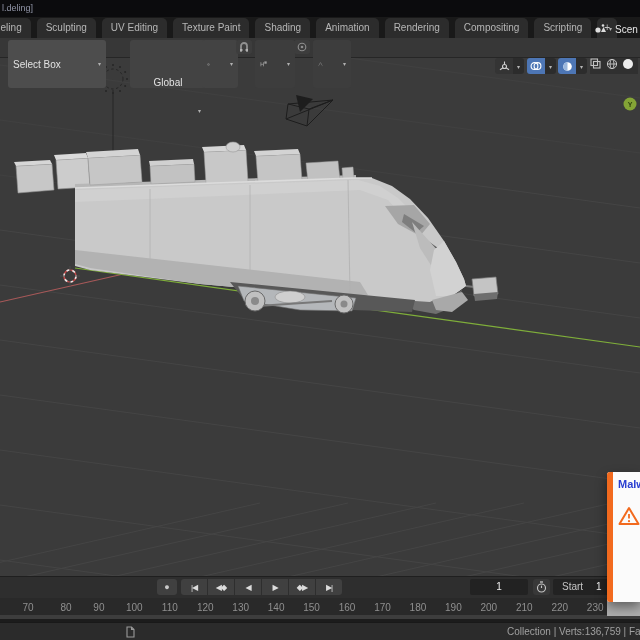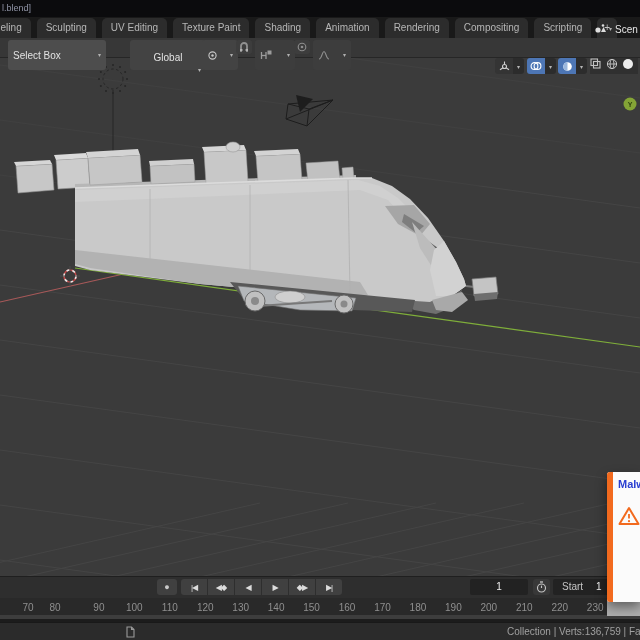--- a/index.html
+++ b/index.html
@@ -15,21 +15,21 @@
   #topbar{position:absolute;left:0;top:17px;width:640px;height:21px;background:#191919;z-index:4;display:flex;align-items:flex-end;}
   #tabs{display:flex;align-items:flex-end;}
   .tab{height:15px;line-height:15px;padding:2px 9px 3px 9px;margin-right:6px;background:#2c2c2c;
        border-radius:5px 5px 0 0;color:#b6b6b6;font-size:10px;white-space:nowrap;}
   .tab.clip{margin-left:-14px;}
   .tab.add{color:#c4c4c4;padding:2px 7px 3px 7px;}
   #scene-widget{position:absolute;right:0;top:6px;display:flex;align-items:center;color:#e6e6e6;font-size:10px;gap:3px;width:46px;overflow:hidden;}
   .caret{font-size:6px;color:#b0b0b0;line-height:1;}
   
   #toolheader{position:absolute;left:0;top:38px;width:640px;height:19px;background:#373737;border-bottom:1px solid #262626;z-index:4;}
-  .chip{position:absolute;top:2px;height:14px;display:flex;align-items:center;border-radius:3px;font-size:10px;color:#e2e2e2;gap:4px;padding:8px 5px;}
+  .chip{position:absolute;top:2px;height:14px;display:flex;align-items:center;border-radius:3px;font-size:10px;color:#e2e2e2;gap:20px;padding:17px 5px;}
   .chip.light{background:#4d4d4d;}
   .chip.mid{background:#434343;}
   .chip.dark{background:#3d3d3d;color:#9b9b9b;}
   .chip .caret{margin-left:auto;}
   .iconbtn{position:absolute;top:2px;height:14px;width:16px;border-radius:3px;background:#3d3d3d;display:flex;align-items:center;justify-content:center;}
   
   .vbtn{position:absolute;top:58px;height:16px;display:flex;align-items:center;border-radius:3px;overflow:hidden;z-index:3;}
   .vbtn .seg{height:16px;display:flex;align-items:center;justify-content:center;}
   .seg.ic{width:18px;background:#343434;}
   .seg.ic.blue{background:var(--accent-blue);}
@@ -201,21 +201,21 @@
     <line x1="75" y1="276" x2="80" y2="276" stroke="#4a4a4a" stroke-width="1"></line>
   </g>
 
   <g>
     <circle cx="630" cy="104" r="6.5" class="gizmo-y" fill="#84a436"></circle>
     <text x="630" y="107" font-size="7" font-weight="bold" fill="#2f430f" text-anchor="middle">Y</text>
   </g>
 </svg>
 
 <div id="titlebar">
-  <span>l.blend]</span>
+  <span>l.deling]</span>
 </div>
 
 <div id="topbar">
   <div id="tabs">
       <div class="tab clip">deling</div>
       <div class="tab">Sculpting</div>
       <div class="tab">UV Editing</div>
       <div class="tab">Texture Paint</div>
       <div class="tab">Shading</div>
       <div class="tab">Animation</div>
@@ -358,21 +358,21 @@
       <line x1="4" y1="1" x2="7" y2="1" stroke="#c6c6c6" stroke-width="1.3"></line>
     </svg>
   </div>
   <div class="field" style="left:553px;width:87px;">
     <span style="position:absolute;left:9px;top:2px;color:#c5c5c5;">Start</span>
     <span style="position:absolute;left:43px;top:2px;">1</span>
   </div>
 </div>
 <div id="ruler">
     <span style="left: 28px;">70</span>
-    <span style="left: 55px;">80</span>
+    <span style="left: 66px;">80</span>
     <span style="left: 98.9px;">90</span>
     <span style="left: 134.35px;">100</span>
     <span style="left: 169.8px;">110</span>
     <span style="left: 205.25px;">120</span>
     <span style="left: 240.7px;">130</span>
     <span style="left: 276.15px;">140</span>
     <span style="left: 311.6px;">150</span>
     <span style="left: 347.05px; text-align: center;">160</span>
     <span style="left: 382.5px;">170</span>
     <span style="left: 417.95px;">180</span>

